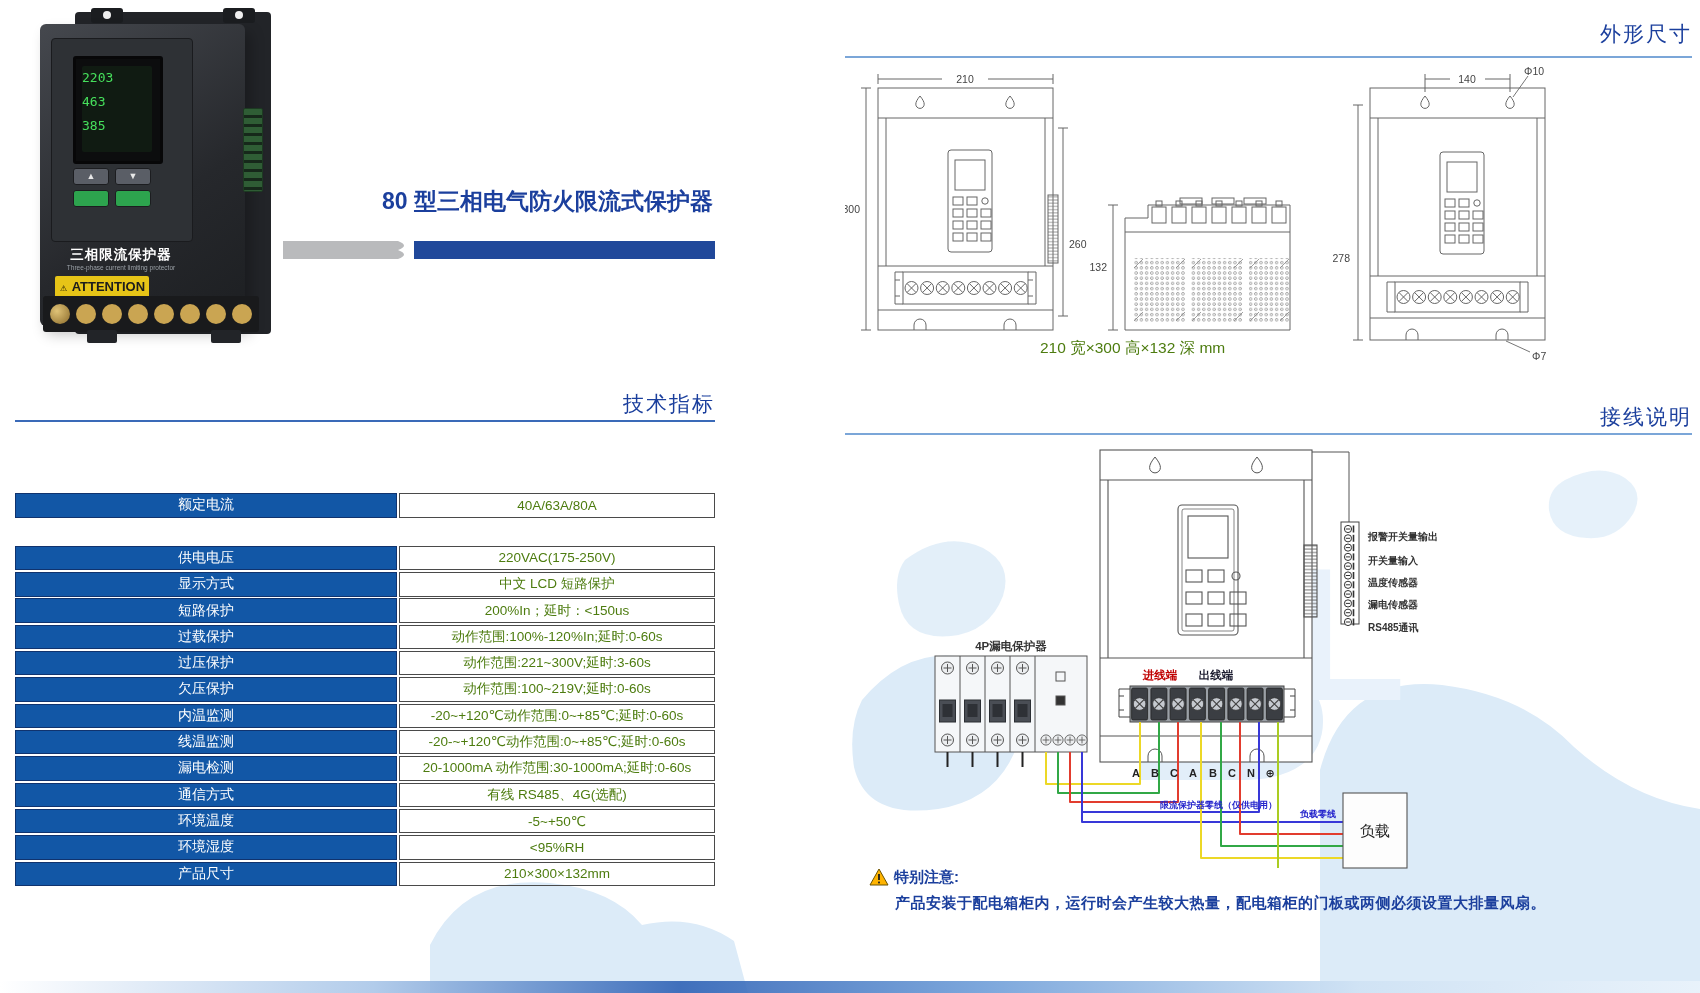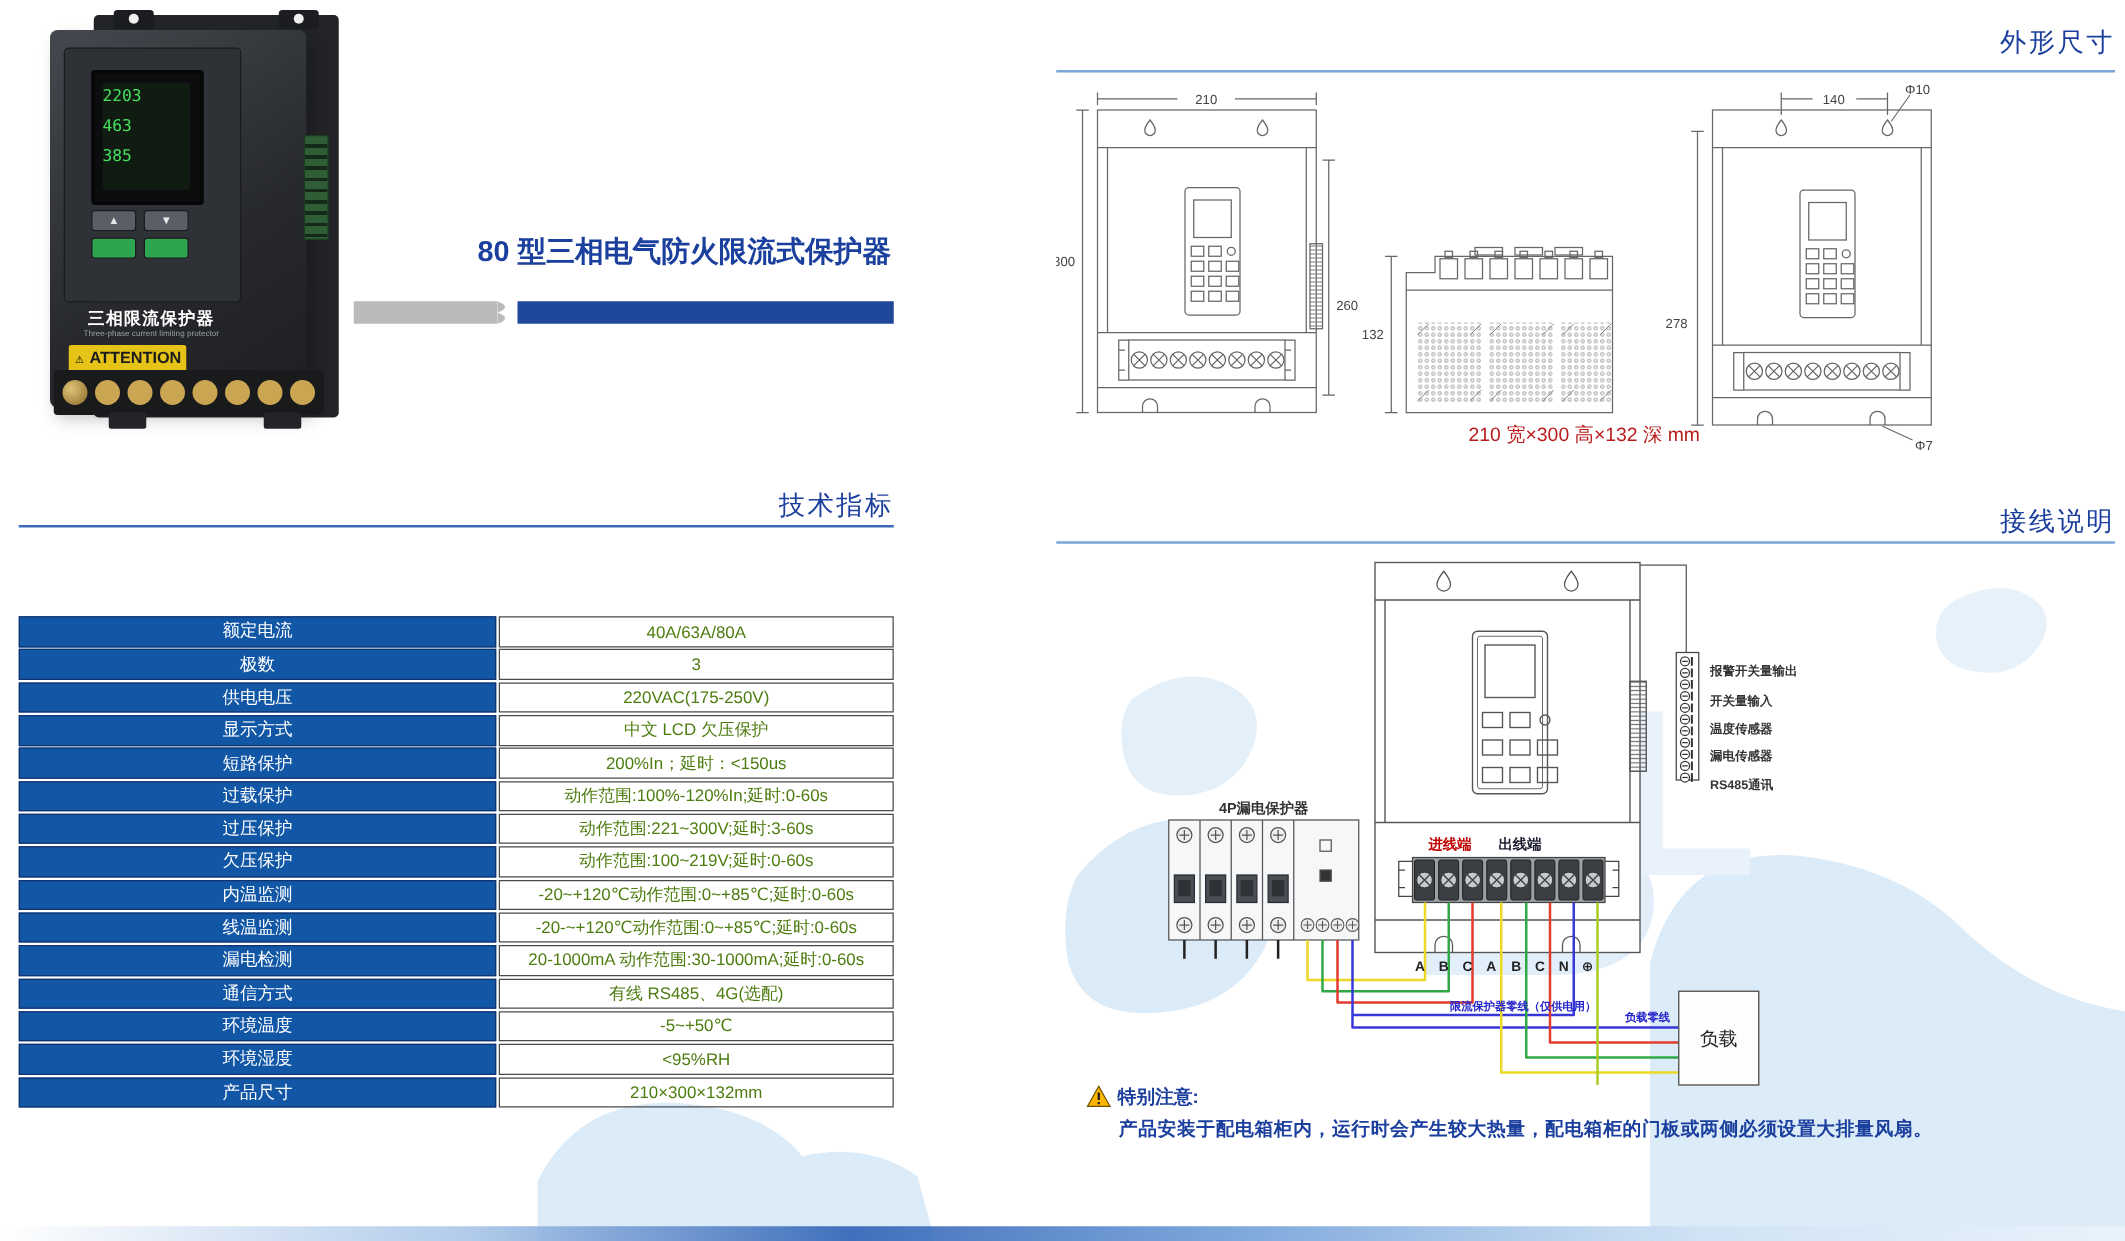--- a/index.html
+++ b/index.html
@@ -99,31 +99,27 @@
   </svg>
   <div class="abs blue-bar" style="left:414px;top:241px;width:301px;height:18px;"></div>
 
   <div class="abs heading" style="left:15px;top:390px;width:700px;">技术指标</div>
   <div class="abs rule" style="left:15px;top:420px;width:700px;background:#3a6ab8;"></div>
 
   <div class="spec-row" style="top:449px">
       <div class="spec-label">额定电流</div>
       <div class="spec-value">40A/63A/80A</div>
     </div>
-  <div class="spec-row" style="top:475.3px">
-      <div class="spec-label">极数</div>
-      <div class="spec-value">3</div>
-    </div>
   <div class="spec-row" style="top:501.6px">
       <div class="spec-label">供电电压</div>
       <div class="spec-value">220VAC(175-250V)</div>
     </div>
   <div class="spec-row" style="top:528px">
       <div class="spec-label">显示方式</div>
-      <div class="spec-value">中文 LCD 欠压保护</div>
+      <div class="spec-value">中文 LCD 短路保护</div>
     </div>
   <div class="spec-row" style="top:554.3px">
       <div class="spec-label">短路保护</div>
       <div class="spec-value">200%In；延时：&lt;150us</div>
     </div>
   <div class="spec-row" style="top:580.6px">
       <div class="spec-label">过载保护</div>
       <div class="spec-value">动作范围:100%-120%In;延时:0-60s</div>
     </div>
   <div class="spec-row" style="top:606.9px">
@@ -279,21 +275,21 @@
         <use href="#notchA" transform="translate(1502,340)"></use>
       <path d="M1358,105 V340 M1353,105 H1363 M1353,340 H1363"></path>
       <path d="M1530,352 L1506,341" stroke-width=".9"></path>
     </g>
     <text class="dimtext" x="1467" y="83" text-anchor="middle">140</text>
     <text class="dimtext" x="1524" y="75" text-anchor="start">Φ10</text>
     <text class="dimtext" x="1350" y="262" text-anchor="end">278</text>
     <text class="dimtext" x="1532" y="360" text-anchor="start">Φ7</text>
   </svg>
 
-  <div class="abs" style="left:1040px;top:338px;width:320px;text-align:right;font-size:15.5px;color:#b91c1c;">210 宽×300 高×132 深 mm</div>
+  <div class="abs" style="left:1040px;top:338px;width:320px;text-align:left;font-size:15.5px;color:#4d7c0f;">210 宽×300 高×132 深 mm</div>
 
   <div class="abs heading" style="left:845px;top:403px;width:847px;">接线说明</div>
   <div class="abs rule" style="left:845px;top:433px;width:847px;background:#7ba6d8;"></div>
 
   <svg class="abs" style="left:860px;top:440px;" width="840" height="445" viewBox="860 440 840 445">
     <defs>
       <g id="keyholeB">
           <path d="M0,-9 C3.6,-4.5 5.4,-1.3 5.4,1.5 A5.4,5.4 0 1 1 -5.4,1.5 C-5.4,-1.3 -3.6,-4.5 0,-9 Z" fill="none" stroke="#555" stroke-width="1"></path>
         </g>
       <g id="tscrew">

